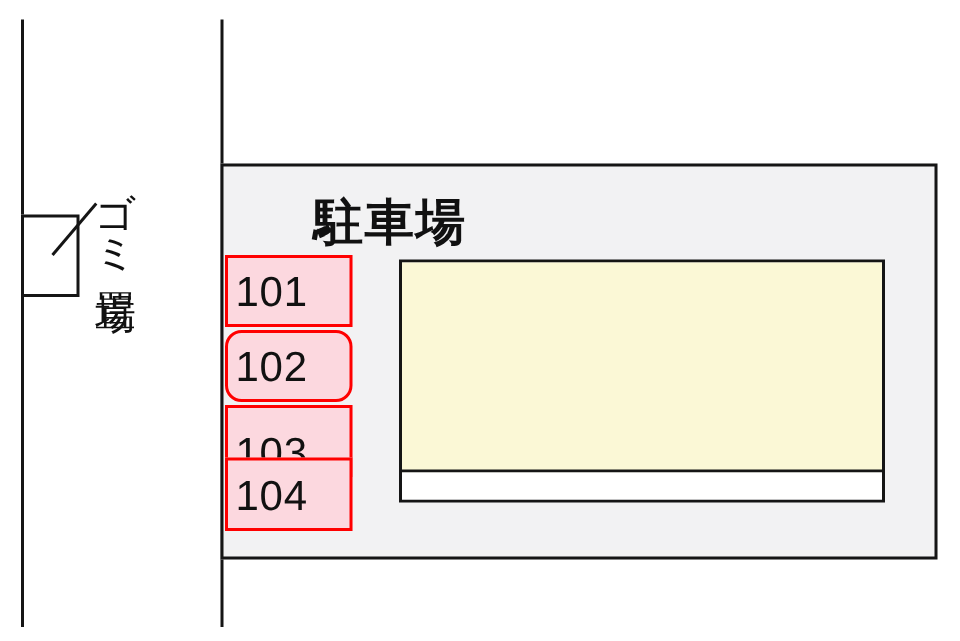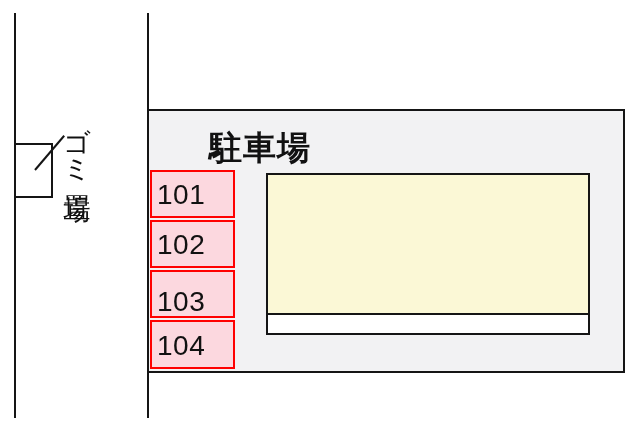--- a/index.html
+++ b/index.html
@@ -98,23 +98,23 @@
   }
   .space span {
     font-size: 28px;
     line-height: 1;
     padding-left: 5px;
     padding-top: 2px;
     letter-spacing: 0.5px;
     color: #111111;
   }
   .space.s1 { top: 170px; }
-  .space.s2 { top: 220px; }
+  .space.s2 { top: 220px; border-radius: 11px; }
   .space.s3 { top: 270px; align-items: flex-end; }
-  .space.s4 { top: 320px; height: 49px; text-align: right; }
+  .space.s4 { top: 305px; height: 49px; text-align: right; }
 
   
   .building {
     position: absolute;
     left: 266px;
     top: 173px;
     width: 324px;
     height: 162px;
     border: 2px solid #151515;
     box-sizing: border-box;

